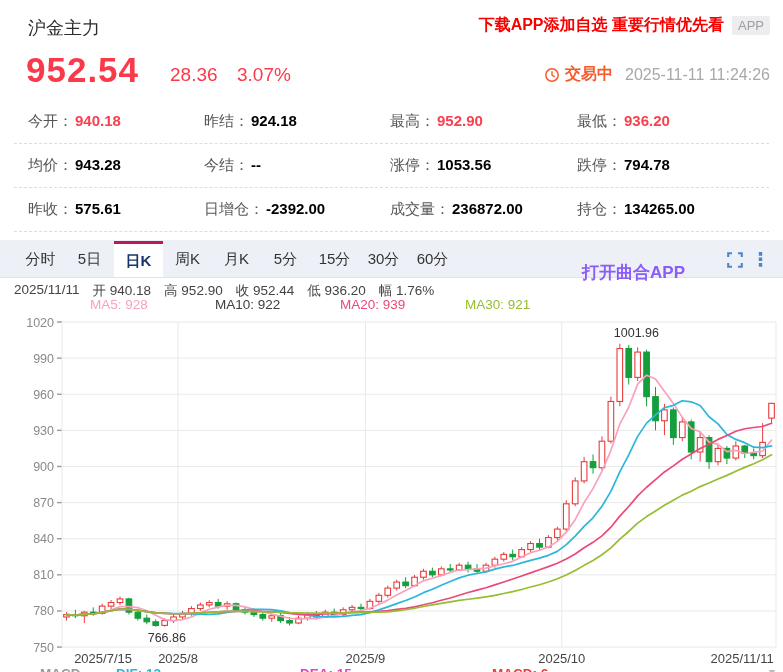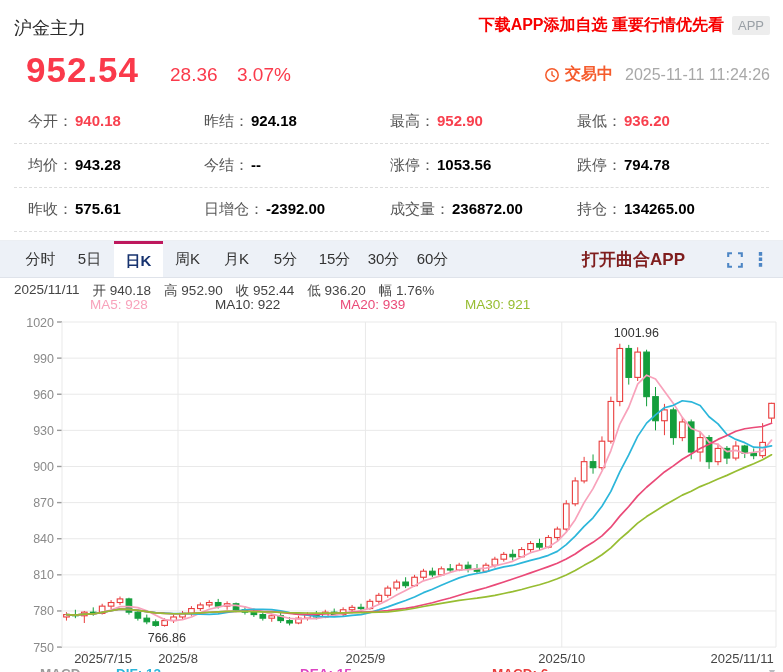--- a/index.html
+++ b/index.html
@@ -1,21 +1,21 @@
 <!DOCTYPE html>
 <html><head>
 <meta charset="utf-8">
 <style>
   * { margin:0; padding:0; box-sizing:border-box; }
   html,body { width:783px; height:672px; overflow:hidden; background:#fff;
     font-family:"Liberation Sans","DejaVu Sans",sans-serif; }
   .page { position:relative; width:783px; height:672px; }
 
   
-  .hdr-title { position:absolute; left:14px; top:16px; font-size:18px; color:#2b2b2b; }
+  .hdr-title { position:absolute; left:28px; top:16px; font-size:18px; color:#2b2b2b; }
   .promo-row { position:absolute; right:13px; top:15px; display:flex; align-items:center; }
   .promo-text { color:#f70000; font-weight:bold; font-size:16px; }
   .app-badge { margin-left:8px; background:#ededed; color:#9aa0a6; font-size:13px;
     padding:2px 6px; border-radius:2px; }
   .price-big { position:absolute; left:26px; top:50px; font-size:35px; font-weight:bold;
     color:#fa3a4b; letter-spacing:1px; }
   .price-chg { position:absolute; left:170px; top:64px; font-size:19px; color:#fa3a4b;text-align:center; }
   .price-pct { position:absolute; left:237px; top:64px; font-size:19px; color:#fa3a4b; }
   .status-row { position:absolute; right:13px; top:64px; display:flex; align-items:center; font-size:16px; }
   .status-txt { color:#f55b2c; margin-left:5px;font-weight:bold; }
@@ -29,21 +29,21 @@
   .qcell b { color:#000000; margin-left:2px; }
   .qcell b.red { color:#f8404e; }
 
   
   .tabbar { position:absolute; left:0; top:240px; width:783px; height:38px;
     background:#edf1f7; border-top:1px solid #eceff3; border-bottom:1px solid #dfe3ea; }
   .tabs { display:flex; padding-left:16px; height:100%; }
   .tab { width:49px; text-align:center; line-height:36px; font-size:15px; color:#333; cursor:pointer; }
   .tab.active { background:#fff; border-top:3px solid #be185d; line-height:33px;
     color:#17336f; font-weight:bold; }
-  .open-app { position:absolute; right:98px; top:7px; color:#7f1d1d; font-weight:bold; font-size:17px; }
+  .open-app { position:absolute; right:98px; top:20px; color:#8b5cf6; font-weight:bold; font-size:17px; }
   .fs-icon { position:absolute; right:40px; top:11px; width:16px; height:16px; }
   .kebab-icon { position:absolute; right:13px; top:7px; color:#4d86c5; font-size:19px; font-weight:bold; }
 
   
   .ohlc-line { position:absolute; left:14px; top:282px; display:flex; gap:13px;
     font-size:13.5px; color:#444; }
   .ma-line { position:absolute; left:90px; top:297px; font-size:13.5px; }
   .ma-line span { display:inline-block; width:125px; }
 
   

